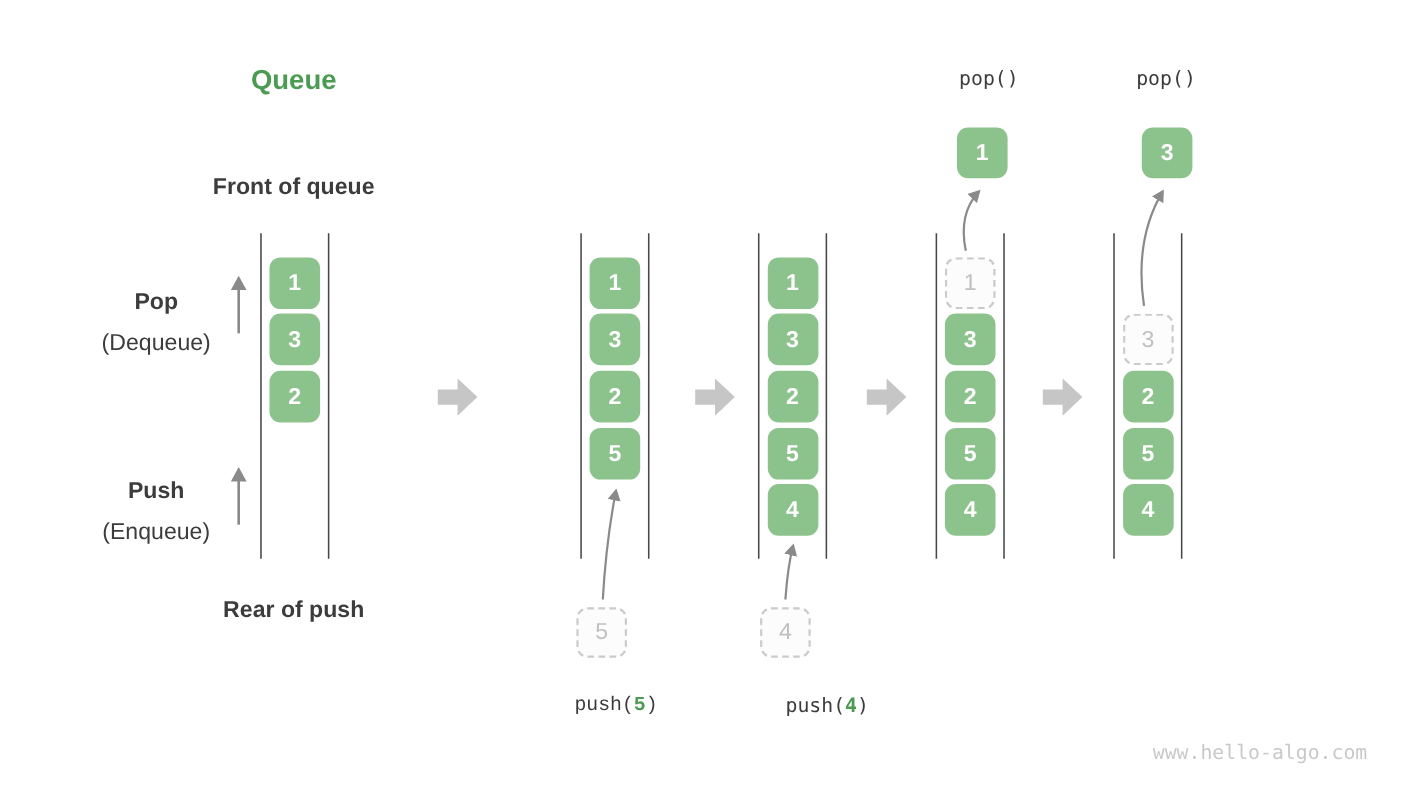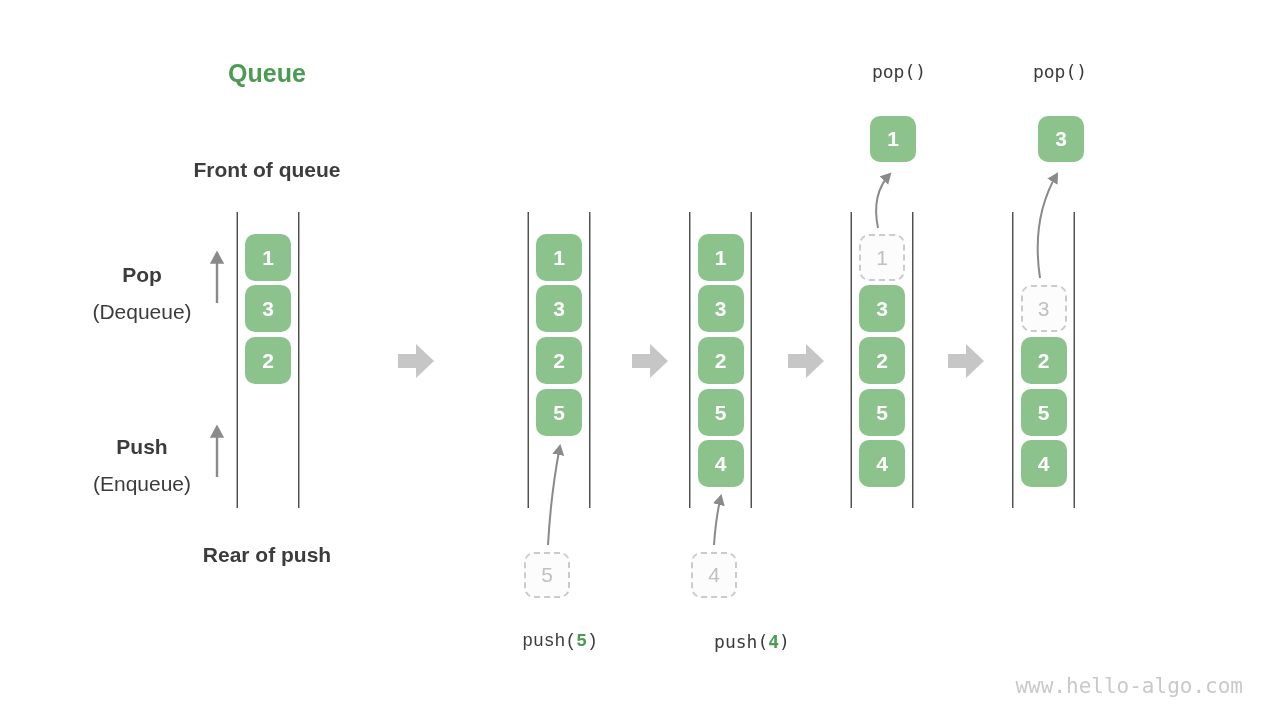--- a/index.html
+++ b/index.html
@@ -18,21 +18,21 @@
               line-height:37px;white-space:nowrap;}
   .side-label .bold{font-weight:700;}
   .box{position:absolute;width:46px;height:47px;border-radius:10px;box-sizing:border-box;
        display:flex;align-items:center;justify-content:center;font-size:21px;}
   .box.solid{background:var(--green);color:#ffffff;font-weight:700;}
   .box.dashed{background:var(--dash-fill);border:2px dashed var(--dash-border);
               color:var(--dash-text);font-weight:400;}
   .code{position:absolute;font-family:"DejaVu Sans Mono", monospace;font-size:18px;
         color:var(--text-dark);white-space:nowrap;}
   .code .arg{color:var(--green-dark);font-weight:700;}
-  .watermark{position:absolute;font-family:"DejaVu Sans Mono", monospace;font-size:21px;
+  .watermark{position:absolute;font-family:"DejaVu Sans Mono", monospace;font-size:18px;
              color:var(--wm);white-space:nowrap;margin-left:48px;}
 </style>
 </head>
 <body>
 
 <div id="stage">
 
   <svg id="overlay" width="1280" height="720">
     <defs>
       <marker id="ah" markerWidth="7" markerHeight="7" refX="4.5" refY="3" orient="auto">

